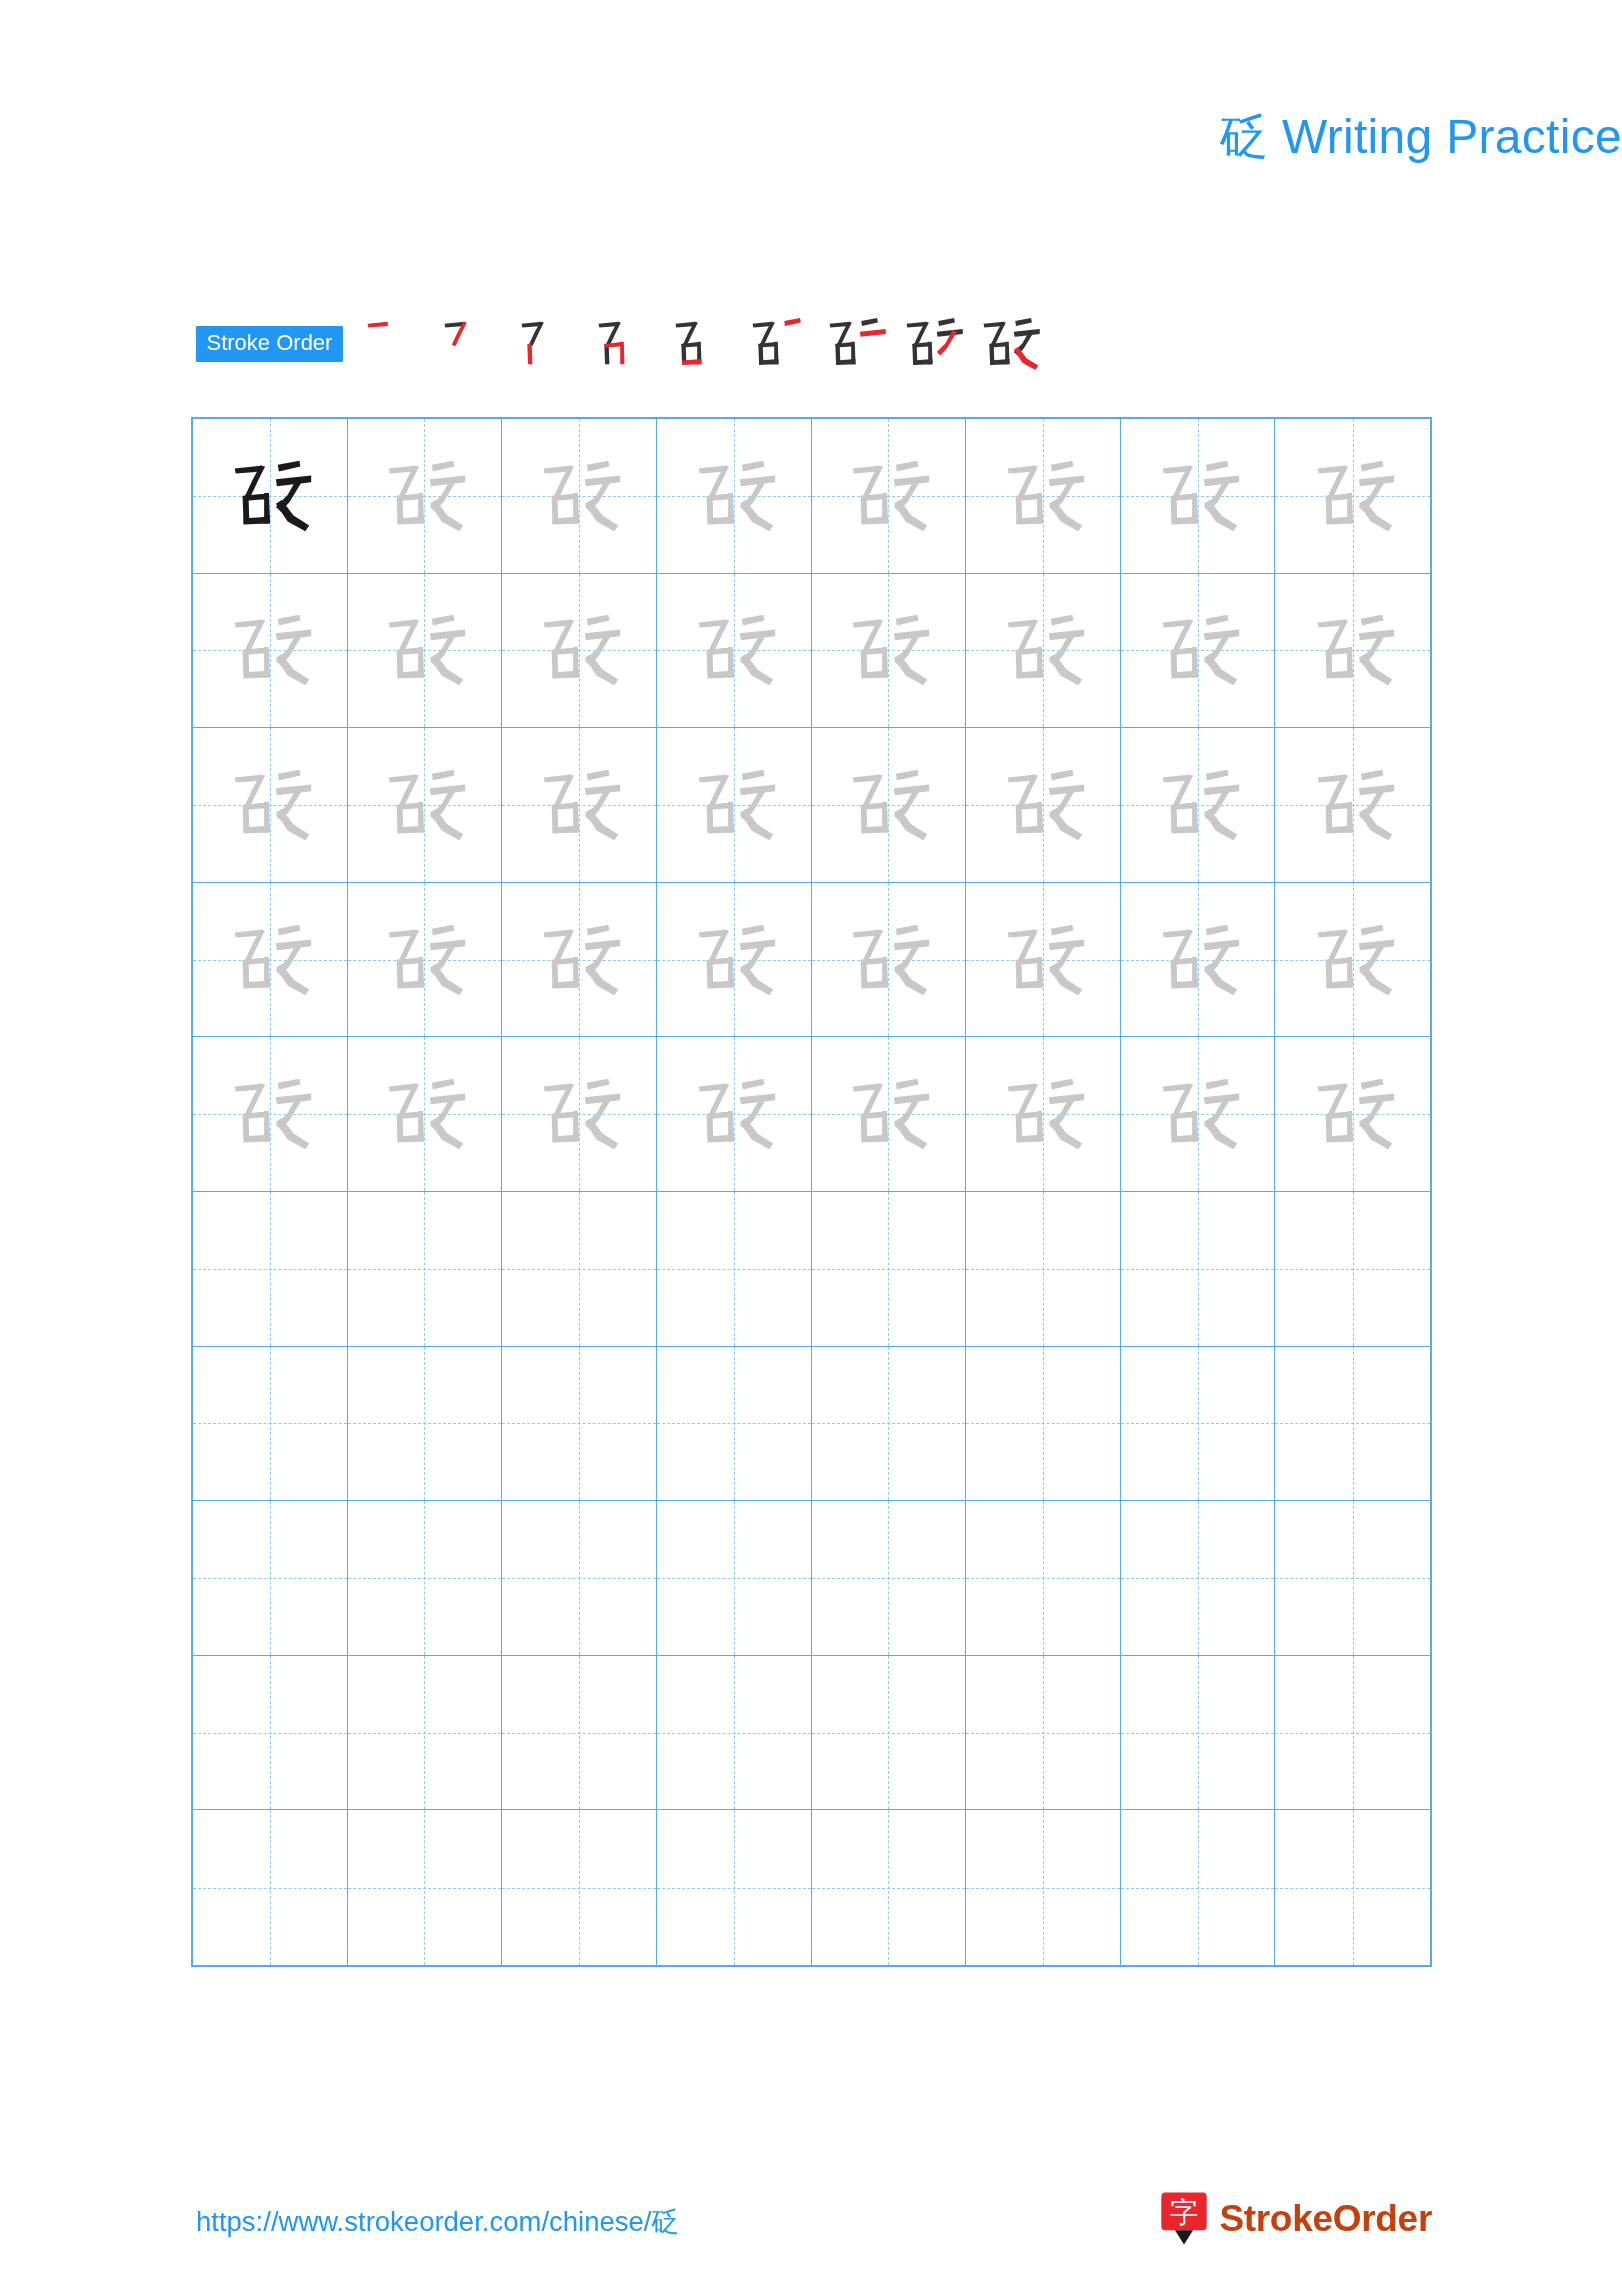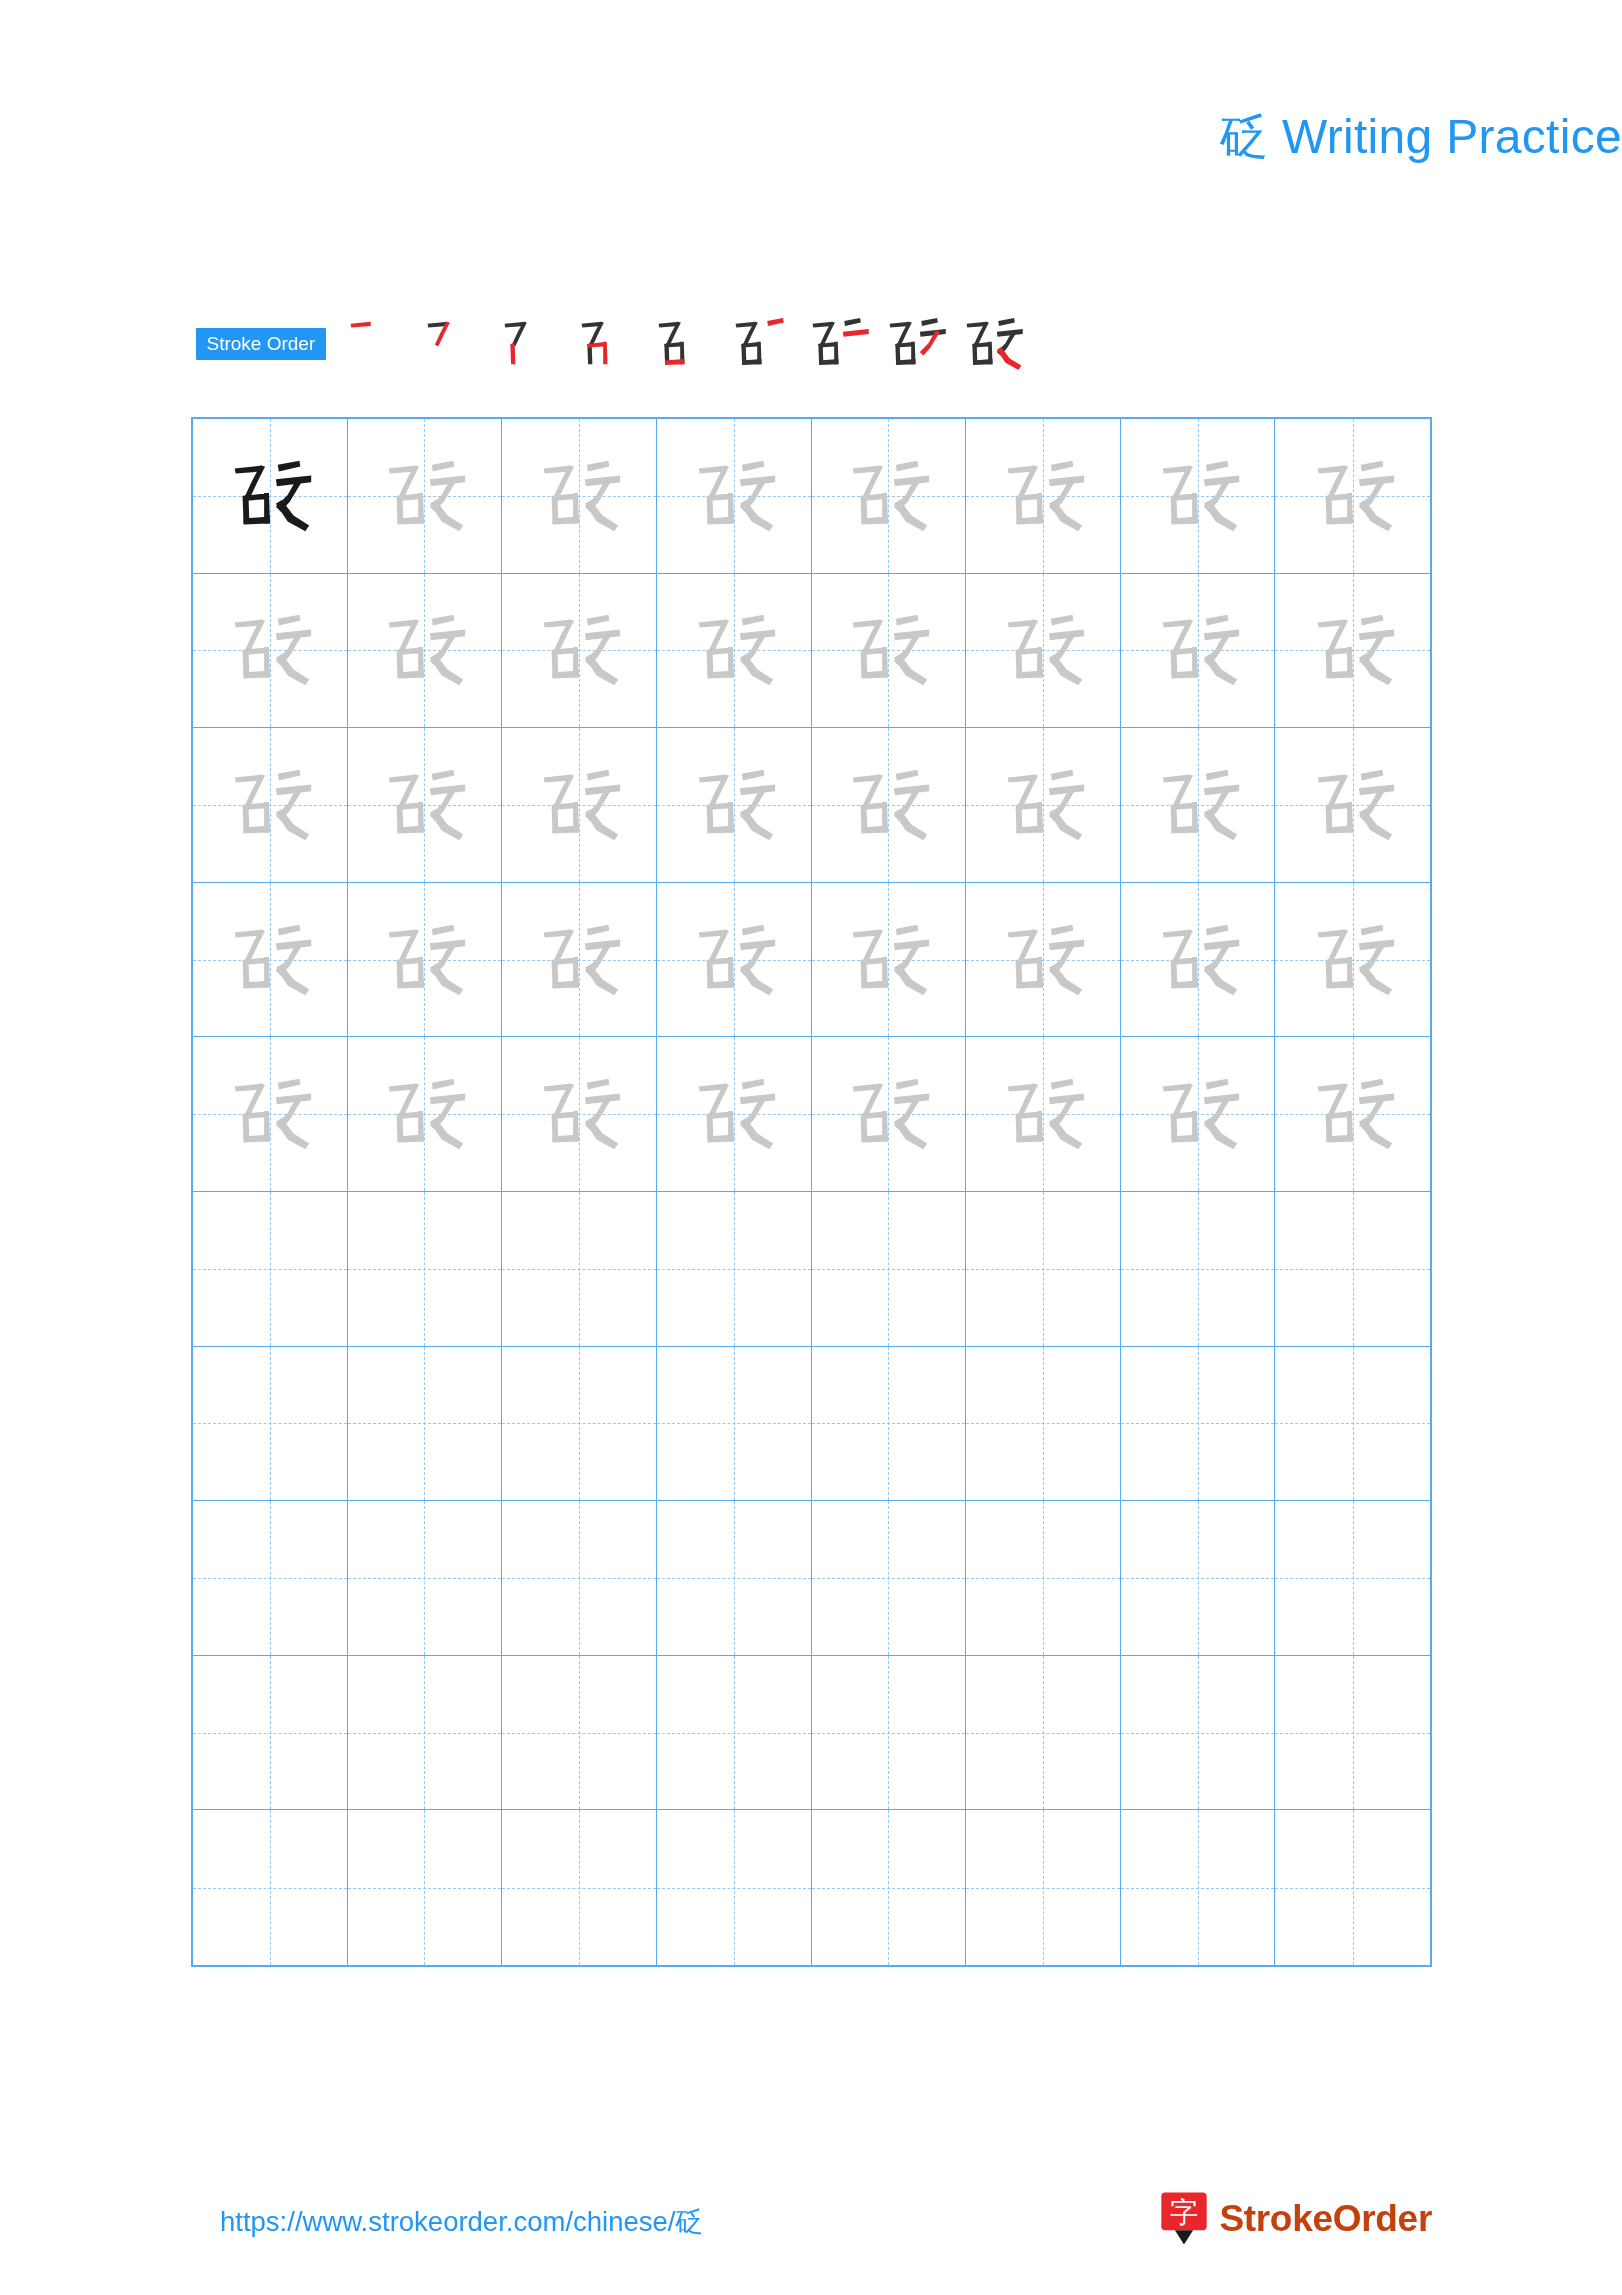--- a/index.html
+++ b/index.html
@@ -40,21 +40,21 @@
   .stroke-order-row {
     position: absolute;
     top: 308px;
     left: 196px;
     display: flex;
     align-items: center;
   }
   .stroke-order-label {
     background: #2196f3;
     color: #ffffff;
-    font-size: 19px;
+    font-size: 22px;
     padding: 5.9px 10.5px 7.9px 10.5px;
     line-height: 1;
     white-space: nowrap;
     border-radius: 1.3px;
   }
   .stroke-steps {
     display: flex;
     align-items: center;
     margin-left: 11.8px;
   }
@@ -125,21 +125,20 @@
   }
   .cell .glyph svg { display: block; }
 
   
   .footer-url {
     position: absolute;
     left: 196px;
     top: 2204px;
     font-size: 27.5px;
     color: #2196f3;
-    margin-left: 24px;
   }
   .footer-brand {
     position: absolute;
     right: 190px;
     top: 2191px;
     display: flex;
     align-items: center;
   }
   .brand-logo {
     width: 48px;

